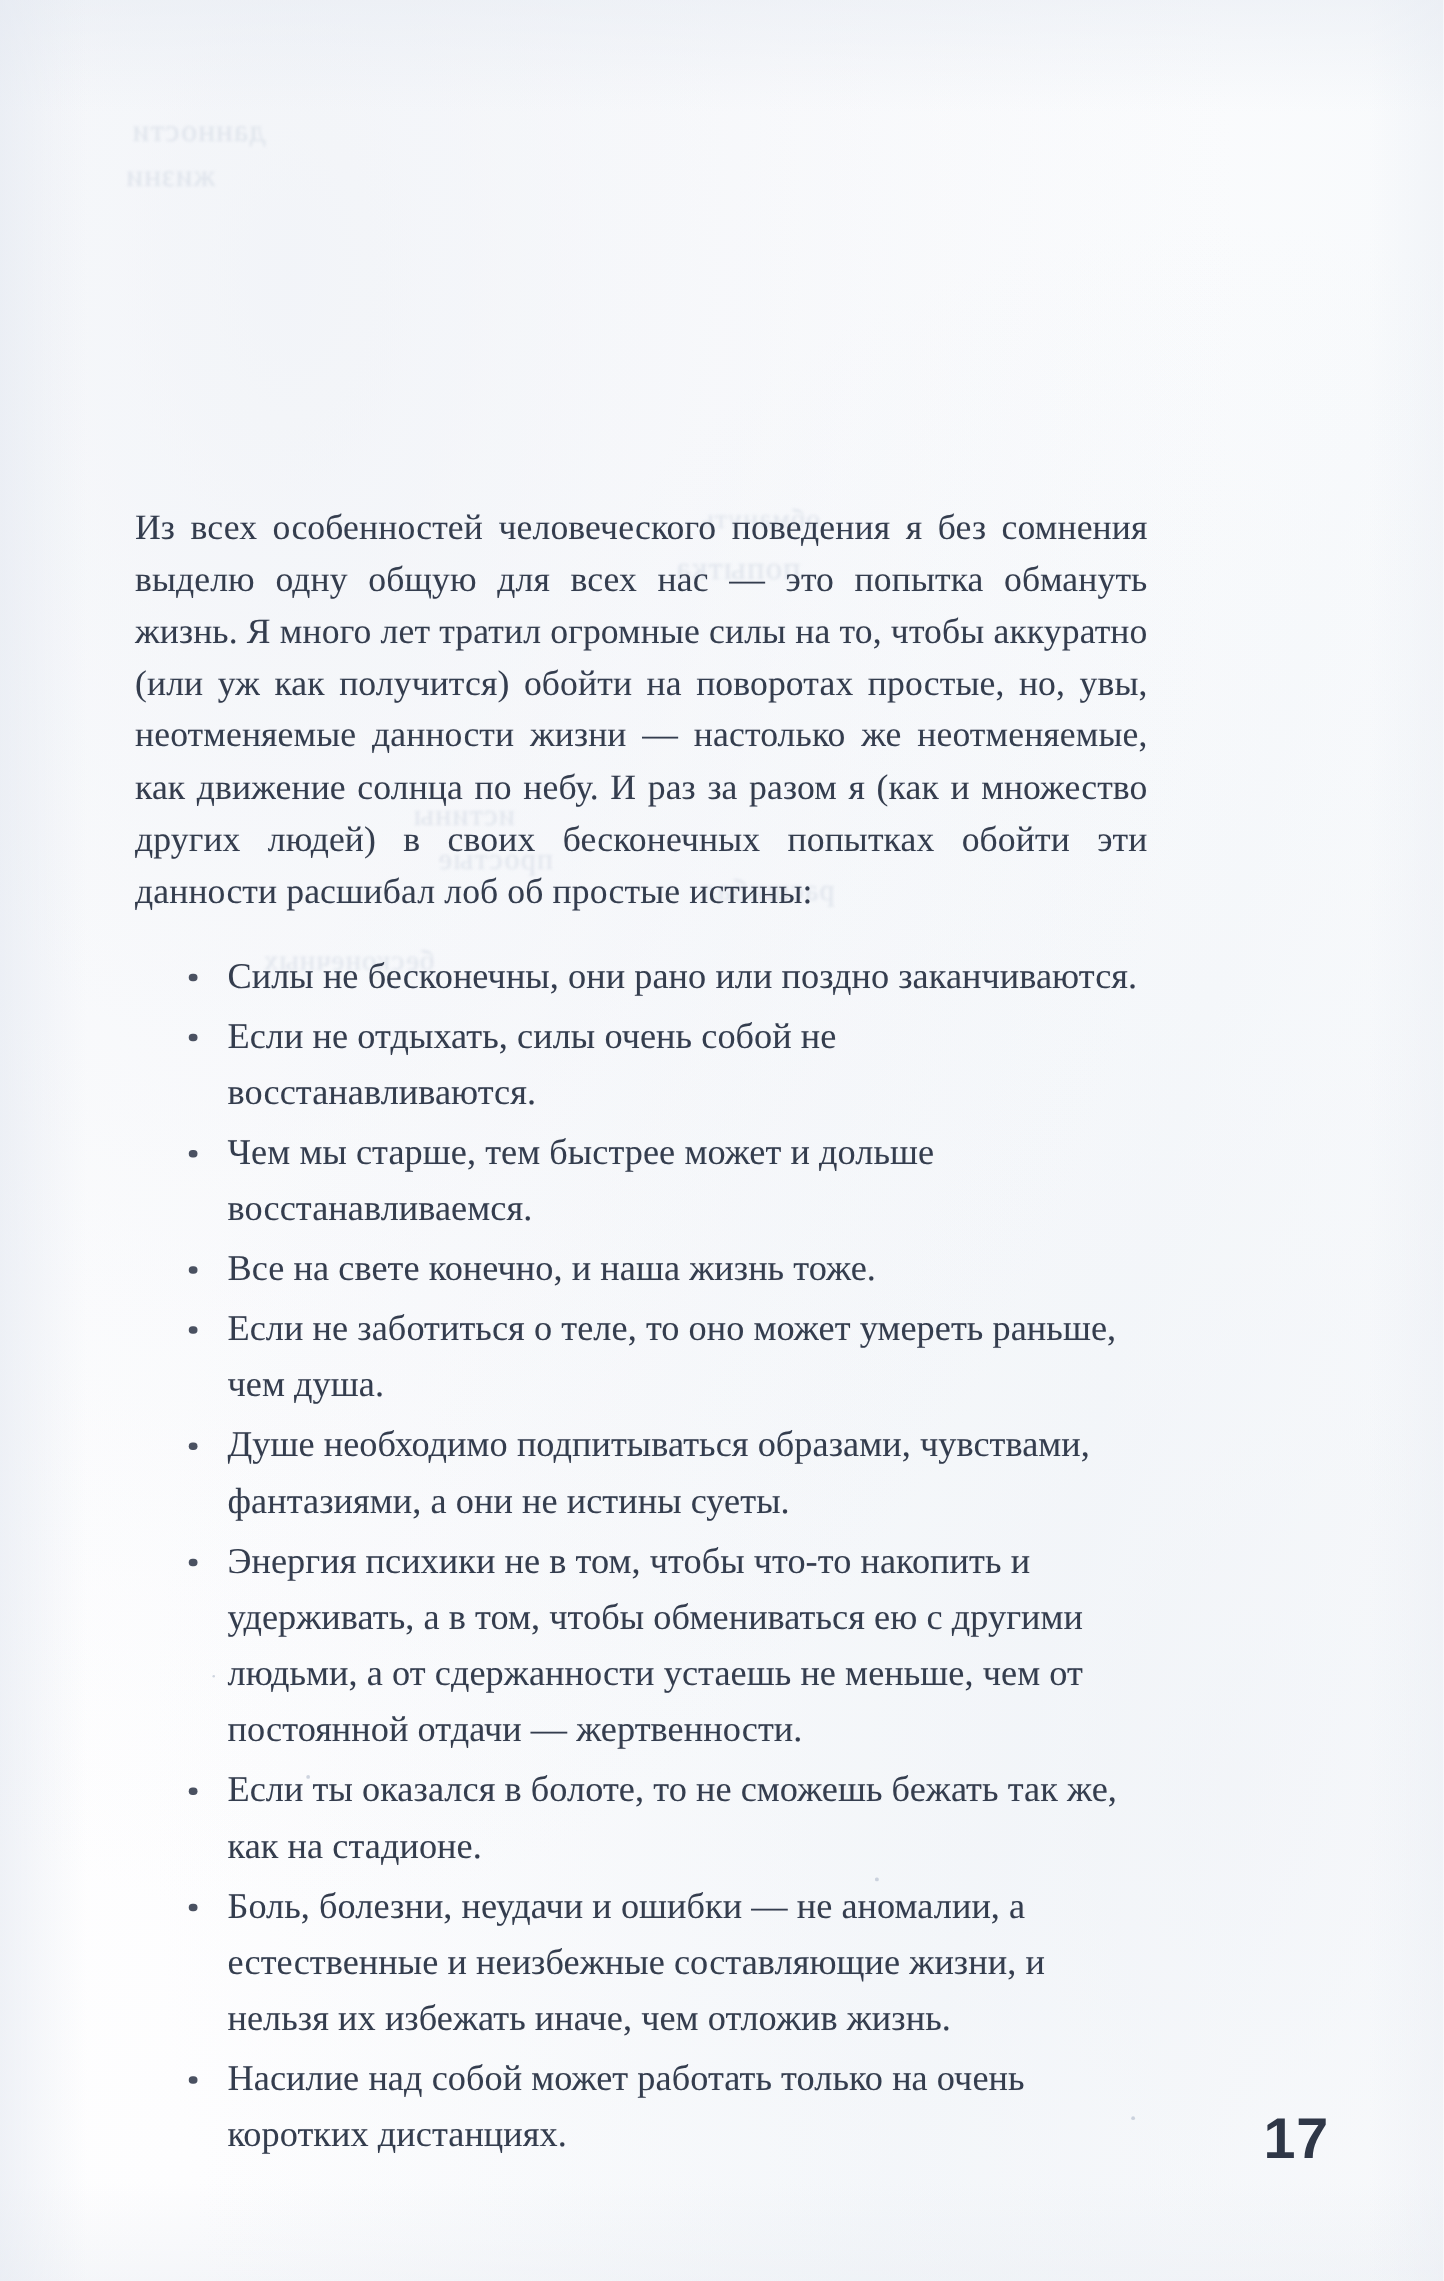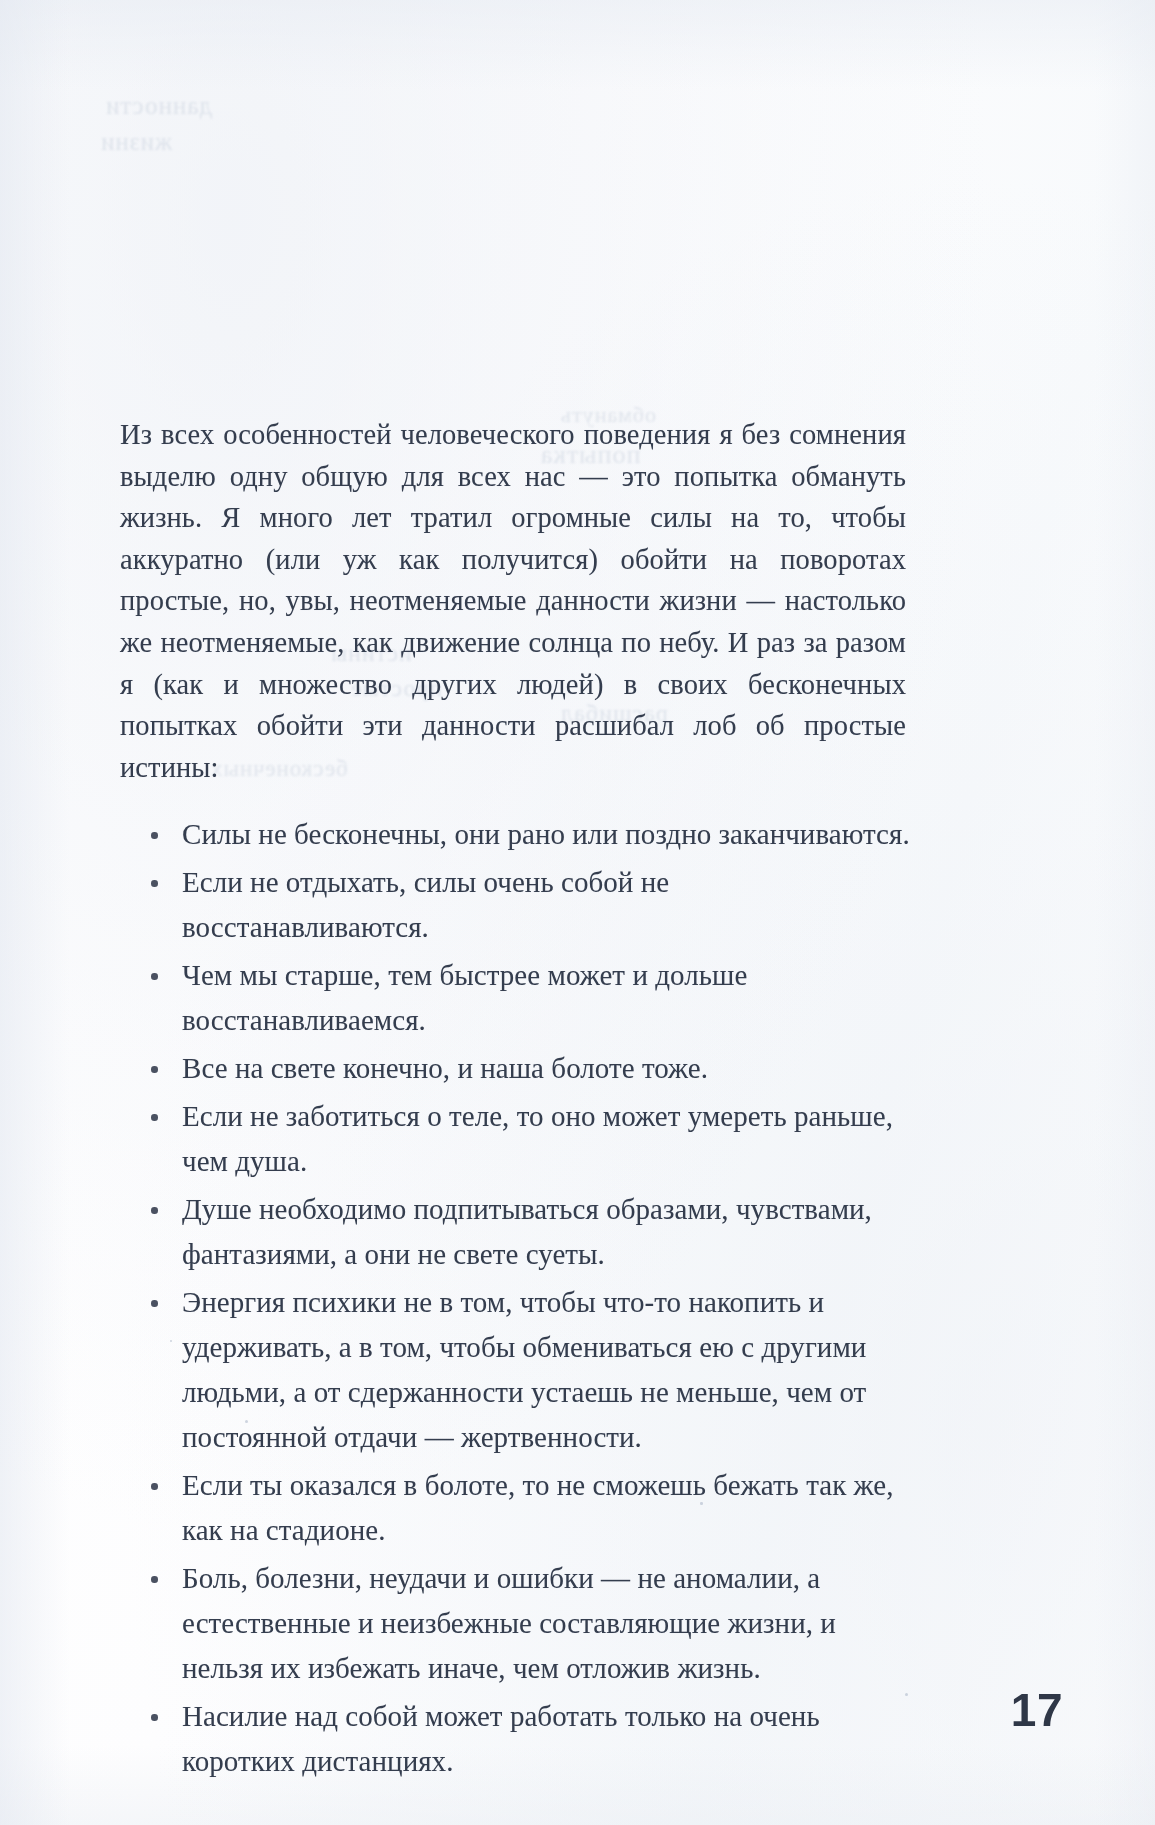--- a/index.html
+++ b/index.html
@@ -55,21 +55,21 @@
   .bleed-8 { left: 210px;  top: 756px; font-size: 23px; }
 
   .content {
     position: absolute;
     left: 104px;
     top: 398px;
     width: 818px;
   }
 
   .body-paragraph {
-    margin: 16px;
+    margin: 4px;
     text-align: justify;
     text-justify: inter-word;
     color: #343d4e;
     font-size: 28.5px;
     line-height: 41.6px;
     letter-spacing: 0.1px;
     text-shadow: 0 0 0.7px rgba(60,70,90,0.20);
   }
 
   .bullet-list {
@@ -149,29 +149,29 @@
       <li class="bullet-item">
         <span class="dot"></span>
         <span>Если не отдыхать, силы очень собой не восстанавливаются.</span>
       </li>
       <li class="bullet-item">
         <span class="dot"></span>
         <span>Чем мы старше, тем быстрее может и дольше восстанавливаемся.</span>
       </li>
       <li class="bullet-item">
         <span class="dot"></span>
-        <span>Все на свете конечно, и наша болоте тоже.</span>
+        <span>Все на свете конечно, и наша жизнь тоже.</span>
       </li>
       <li class="bullet-item">
         <span class="dot"></span>
         <span>Если не заботиться о теле, то оно может умереть раньше, чем душа.</span>
       </li>
       <li class="bullet-item">
         <span class="dot"></span>
-        <span>Душе необходимо подпитываться образами, чувствами, фантазиями, а они не свете суеты.</span>
+        <span>Душе необходимо подпитываться образами, чувствами, фантазиями, а они не истины суеты.</span>
       </li>
       <li class="bullet-item">
         <span class="dot"></span>
         <span>Энергия психики не в том, чтобы что-то накопить и удерживать, а в том, чтобы обмениваться ею с другими людьми, а от сдержанности устаешь не меньше, чем от постоянной отдачи — жертвенности.</span>
       </li>
       <li class="bullet-item">
         <span class="dot"></span>
         <span>Если ты оказался в болоте, то не сможешь бежать так же, как на стадионе.</span>
       </li>
       <li class="bullet-item">

